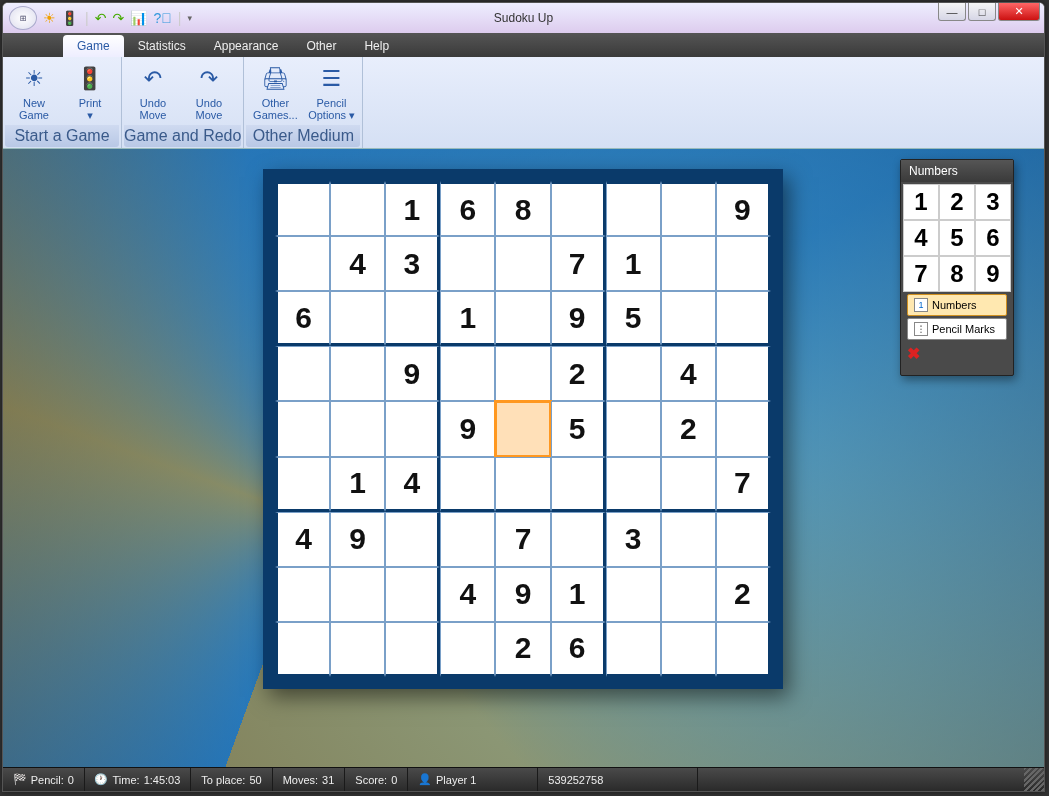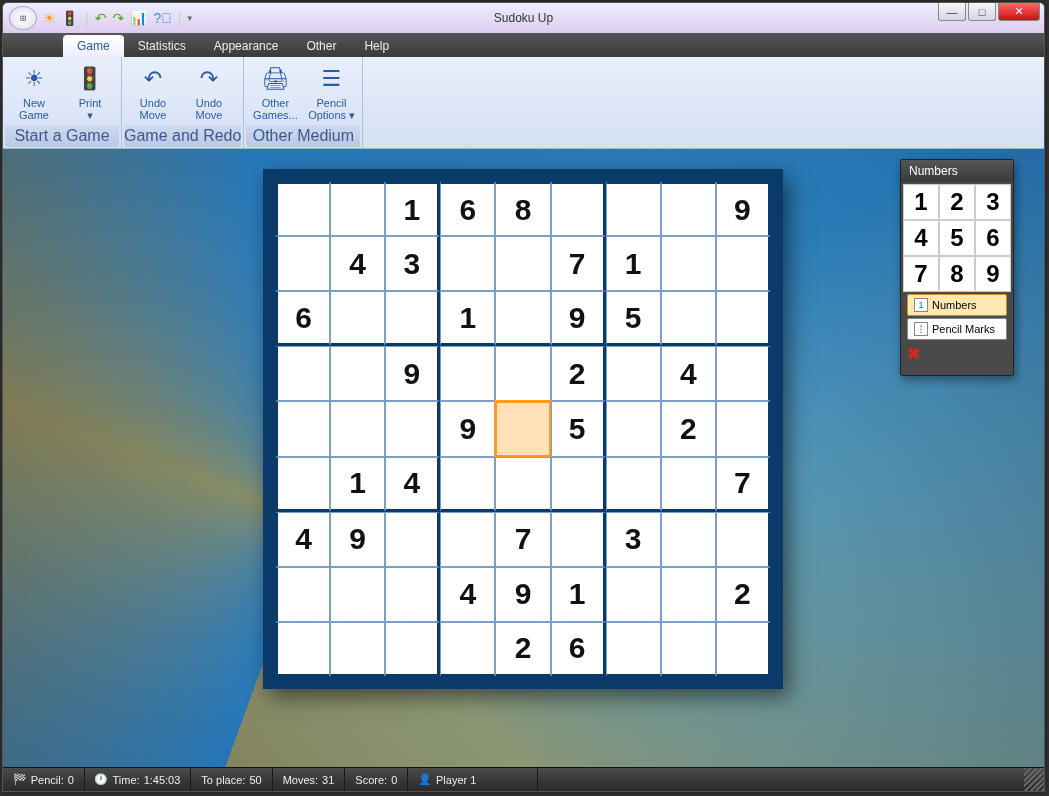--- a/index.html
+++ b/index.html
@@ -267,15 +267,18 @@
         <span>31</span>
       </div>
     <div class="status-cell">
         <span>Score:</span> 
         <span>0</span>
       </div>
     <div class="status-cell" style="min-width:130px">
         <span class="sic">👤</span>
         <span>Player 1</span>
       </div>
+    <div class="status-cell" style="min-width:160px">
+        <span>539252758</span>
+      </div>
     <div class="resize"></div>
   </div>
 </div>
 
 </body></html>

